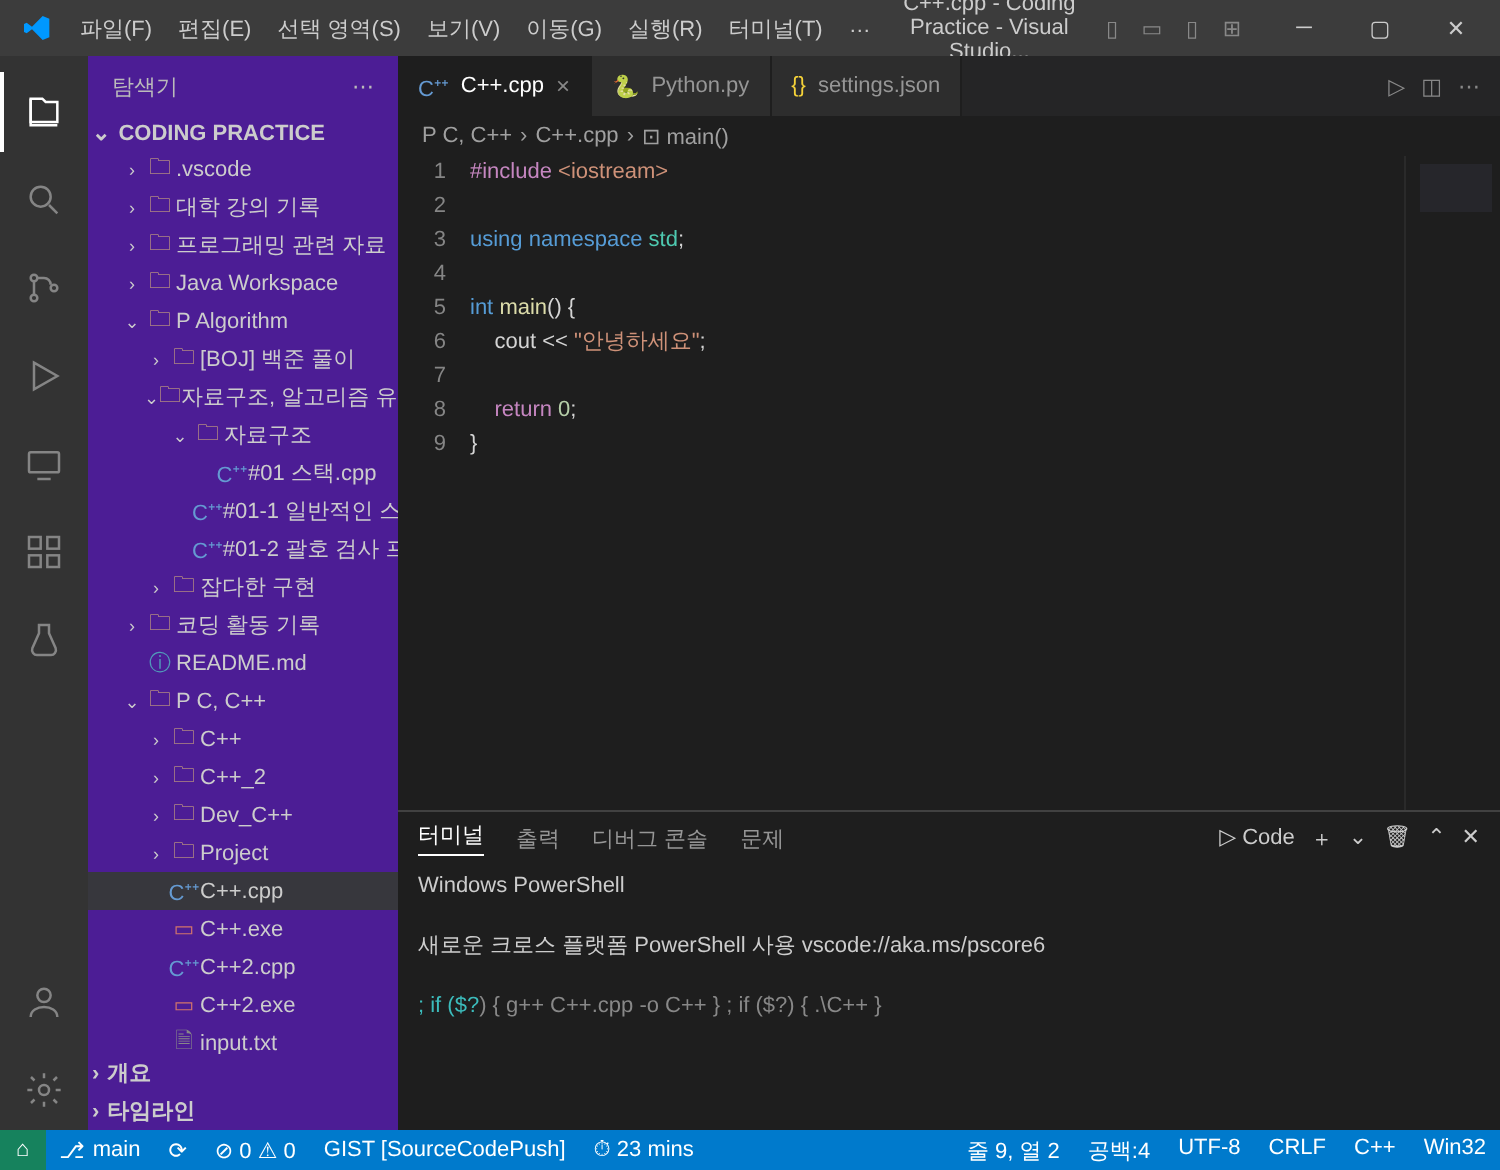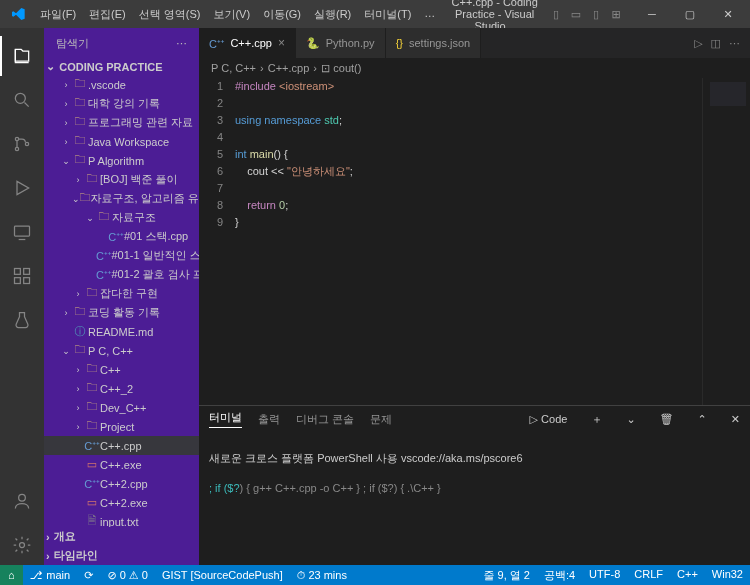--- a/index.html
+++ b/index.html
@@ -36,21 +36,21 @@
 .breadcrumb{height:20px;display:flex;align-items:center;padding:0 12px;gap:4px;color:#a0a0a0;font-size:10px;background:#1e1e1e}
 .code-split{flex:1;display:flex;min-height:0}
 .code{flex:1;display:flex;font-family:Consolas,monospace;font-size:12px;position:relative}
 .gutter{width:36px;text-align:right;color:#858585;padding-right:12px;line-height:17px}
 .codelines{flex:1;line-height:17px;white-space:pre}
 .minimap{width:48px;background:#1e1e1e;border-left:1px solid #2a2a2a;position:relative}
 .minimap .mm{position:absolute;top:4px;right:4px;width:36px;height:24px;background:#2d2d38;opacity:.5}
 .terminal{height:160px;border-top:1px solid #414141;display:flex;flex-direction:column;background:#1e1e1e}
 .term-tabs{height:26px;display:flex;align-items:center;padding:0 10px;gap:16px;font-size:10px;color:#969696}
 .term-tabs .tt.active{color:#fff;border-bottom:1px solid #fff;padding-bottom:2px}
-.term-tabs .tright{margin-left:auto;display:flex;align-items:center;gap:24px;color:#ccc}
+.term-tabs .tright{margin-left:auto;display:flex;align-items:flex-start;gap:8px;color:#ccc}
 .term-body{flex:1;overflow:auto;font-family:Consolas,monospace;font-size:11px;padding:4px 10px;line-height:15px;color:#ccc}
 .statusbar{height:20px;background:#007acc;display:flex;align-items:center;color:#fff;font-size:10px}
 .statusbar .sb{padding:0 7px;display:flex;align-items:center;gap:4px;height:100%}
 .statusbar .sb.remote{background:#16825d;padding:0 8px}
 .statusbar .right{margin-left:auto;display:flex}
 .kw{color:#569cd6}.pp{color:#c586c0}.str{color:#ce9178}.inc{color:#ce9178}.fn{color:#dcdcaa}.ns{color:#4ec9b0}.num{color:#b5cea8}.op{color:#d4d4d4}.plain{color:#d4d4d4}
 .t-cyan{color:#3cbcbc}.t-yel{color:#e5e510}.t-gray{color:#888}
 svg{display:block}
 .folder-ic{color:#dcb67a}
 .cpp-ic{color:#659ad2}
@@ -314,21 +314,21 @@
         <span>▷</span>
         <span>◫</span>
         <span>⋯</span>
       </div>
     </div>
     <div class="breadcrumb" id="breadcrumb">
         <span>P C, C++</span>
         <span>›</span>
         <span>C++.cpp</span>
         <span>›</span>
-        <span>⊡ cout()</span>
+        <span>⊡ main()</span>
       </div>
     <div class="code-split">
       <div class="code">
         <div class="gutter" id="gutter">1<br>2<br>3<br>4<br>5<br>6<br>7<br>8<br>9<br></div>
         <div class="codelines" id="codelines"><div><span class="pp">#include </span><span class="inc">&lt;iostream&gt;</span></div><div>&nbsp;</div><div><span class="kw">using </span><span class="kw">namespace </span><span class="ns">std</span><span class="plain">;</span></div><div>&nbsp;</div><div><span class="kw">int </span><span class="fn">main</span><span class="plain">() </span><span class="op">{</span></div><div><span class="plain">    cout </span><span class="op">&lt;&lt; </span><span class="str">"안녕하세요"</span><span class="plain">;</span></div><div>&nbsp;</div><div><span class="plain">    </span><span class="pp">return </span><span class="num">0</span><span class="plain">;</span></div><div><span class="op">}</span></div></div>
       </div>
       <div class="minimap">
           <div class="mm"></div>
         </div>
     </div>
@@ -341,20 +341,21 @@
         <div class="tright">
           <span>▷ <span>Code</span></span>
           <span>＋</span>
           <span>⌄</span>
           <span>🗑</span>
           <span>⌃</span>
           <span>✕</span>
         </div>
       </div>
       <div class="term-body" id="termbody">
+          <div>Windows PowerShell</div>
           <div>&nbsp;</div>
           <div>새로운 크로스 플랫폼 PowerShell 사용 vscode://aka.ms/pscore6</div>
           <div>&nbsp;</div>
           <div><span class="t-cyan"> ; if ($?</span><span class="t-gray">) { g++ C++.cpp -o C++ } ; if ($?) { .\C++ }</span></div>
         </div>
     </div>
   </div>
 </div>
 
 <div class="statusbar">

